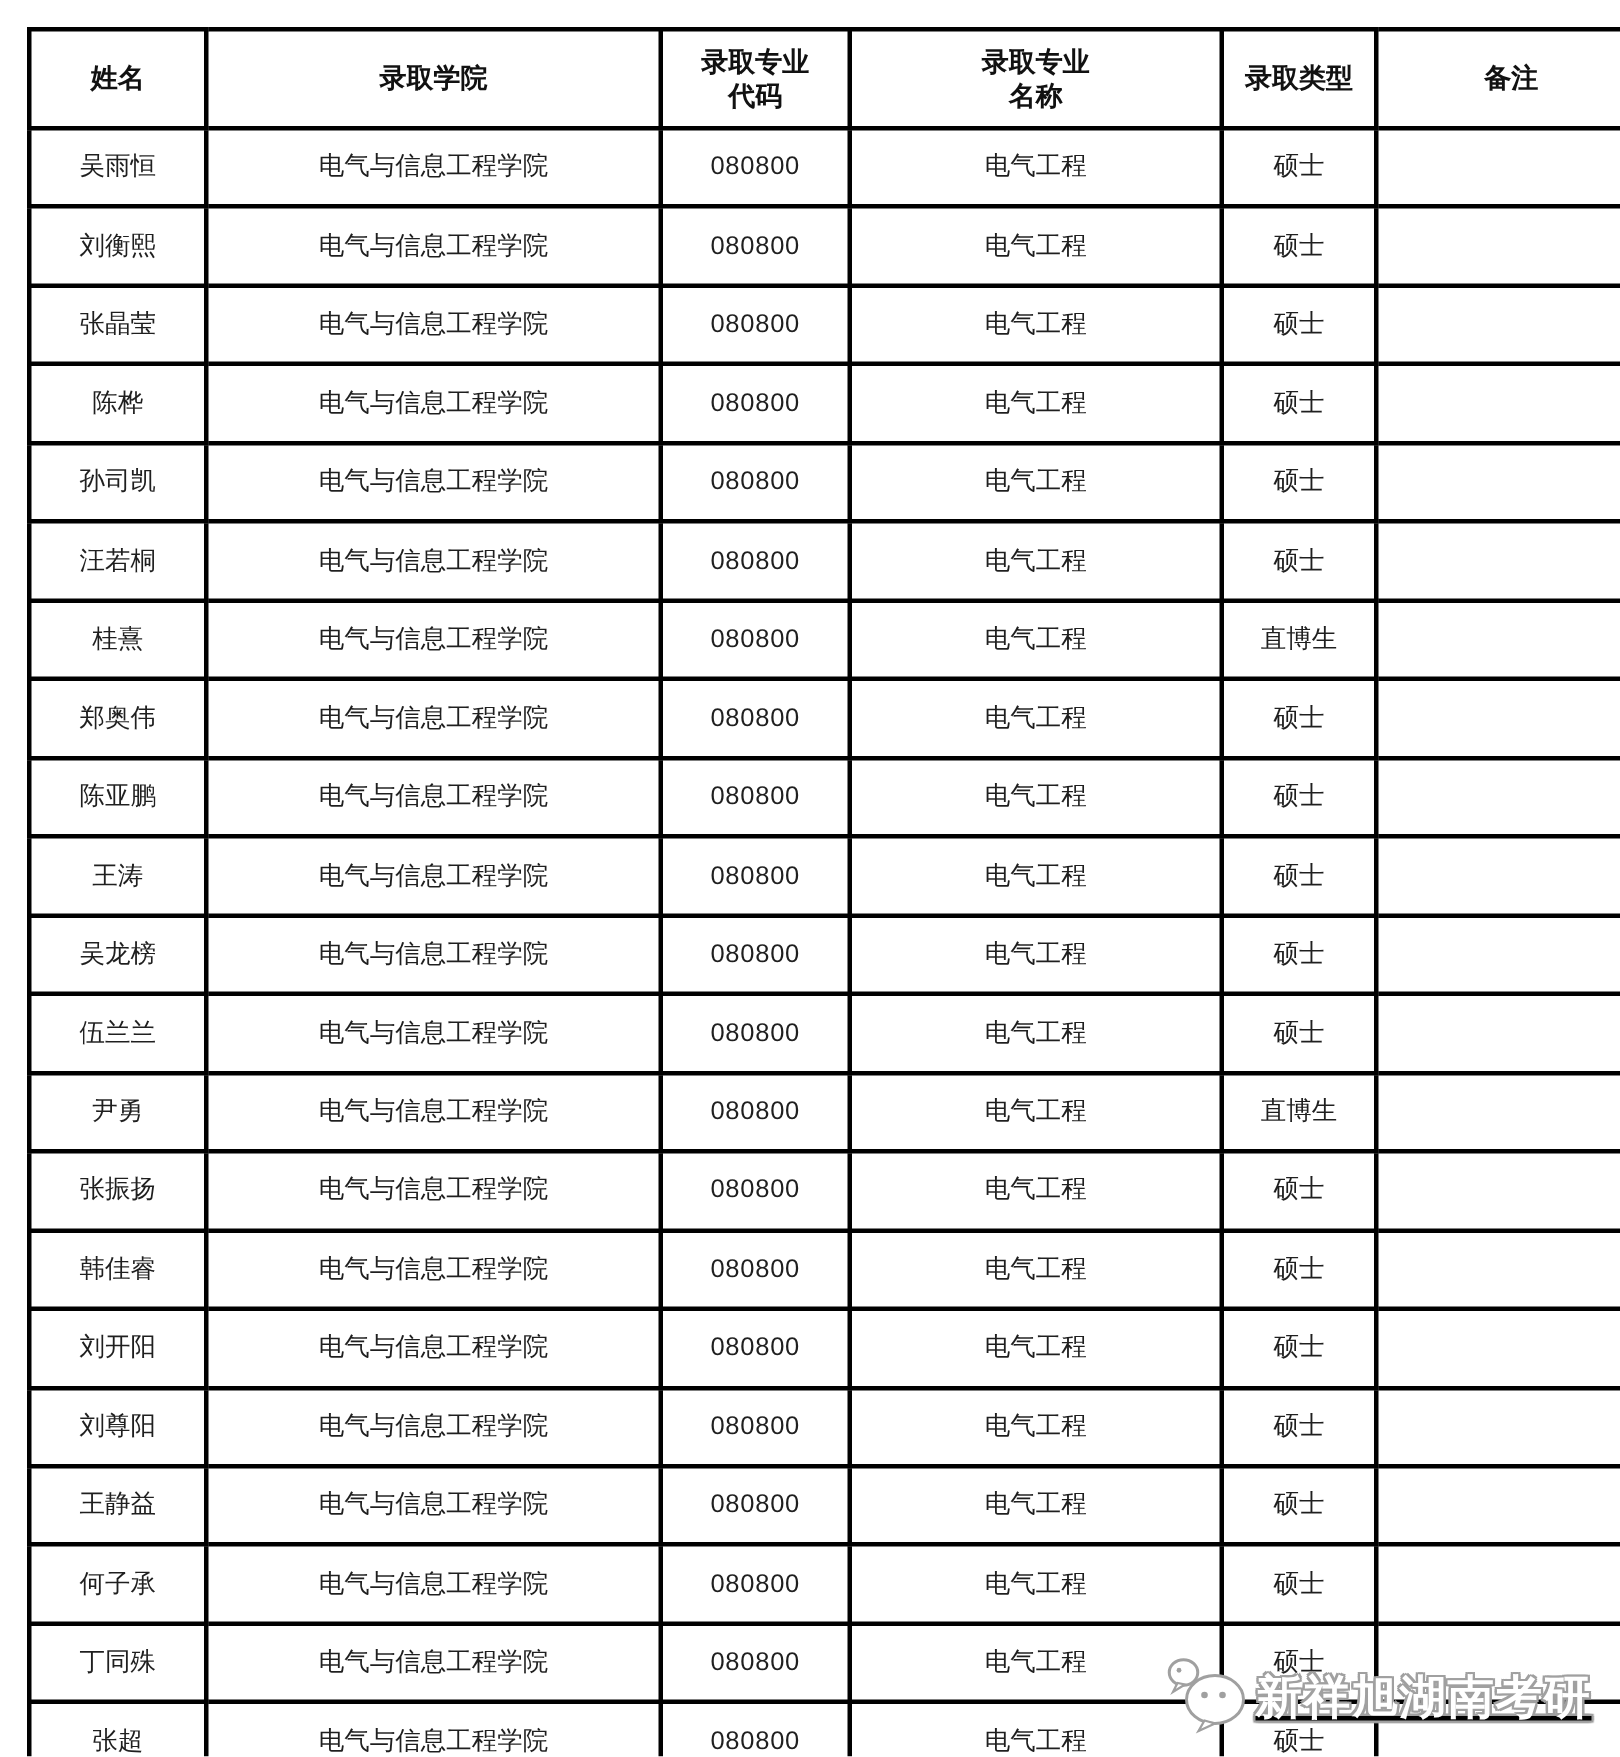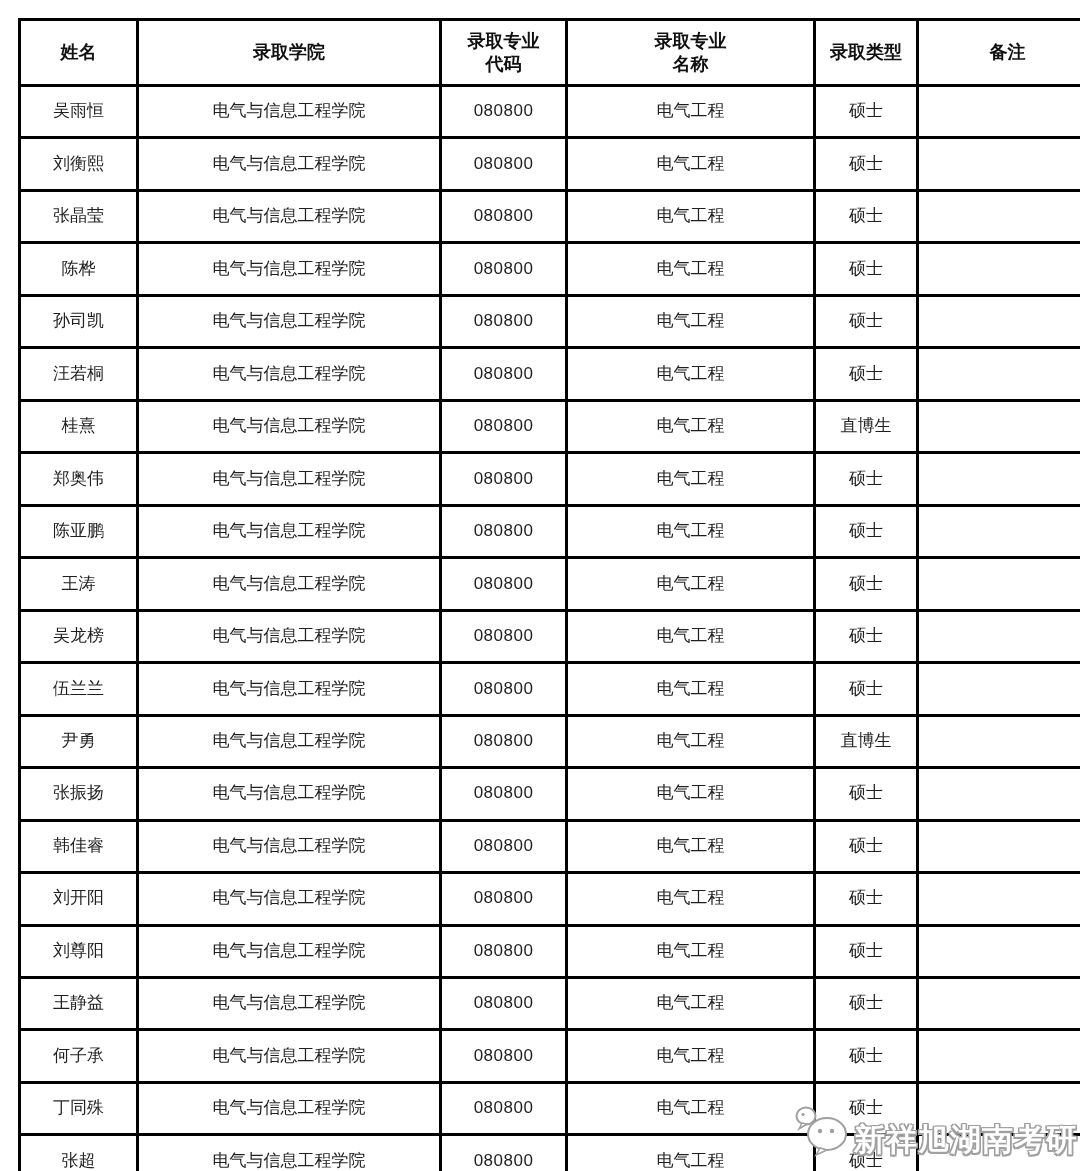--- a/index.html
+++ b/index.html
@@ -48,26 +48,27 @@
     font-size: 17px;
     line-height: 1.1;
   }
   table.admission td.cell-code {
     font-size: 17px;
     letter-spacing: 0.5px;
   }
   
   .watermark {
     position: absolute;
-    right: 2px;
+    right: 19px;
     bottom: 10px;
     display: flex;
-    align-items: flex-end;
+    align-items: center;
     gap: 2px;
     pointer-events: none;
+    text-decoration: underline;
   }
   .watermark .brand-text {
     font-size: 31px;
     font-weight: bold;
     letter-spacing: 1px;
     color: #ffffff;
     text-shadow:
       -1.5px -1.5px 0 #a0a0a0,
        1.5px -1.5px 0 #a0a0a0,
       -1.5px  1.5px 0 #a0a0a0,

